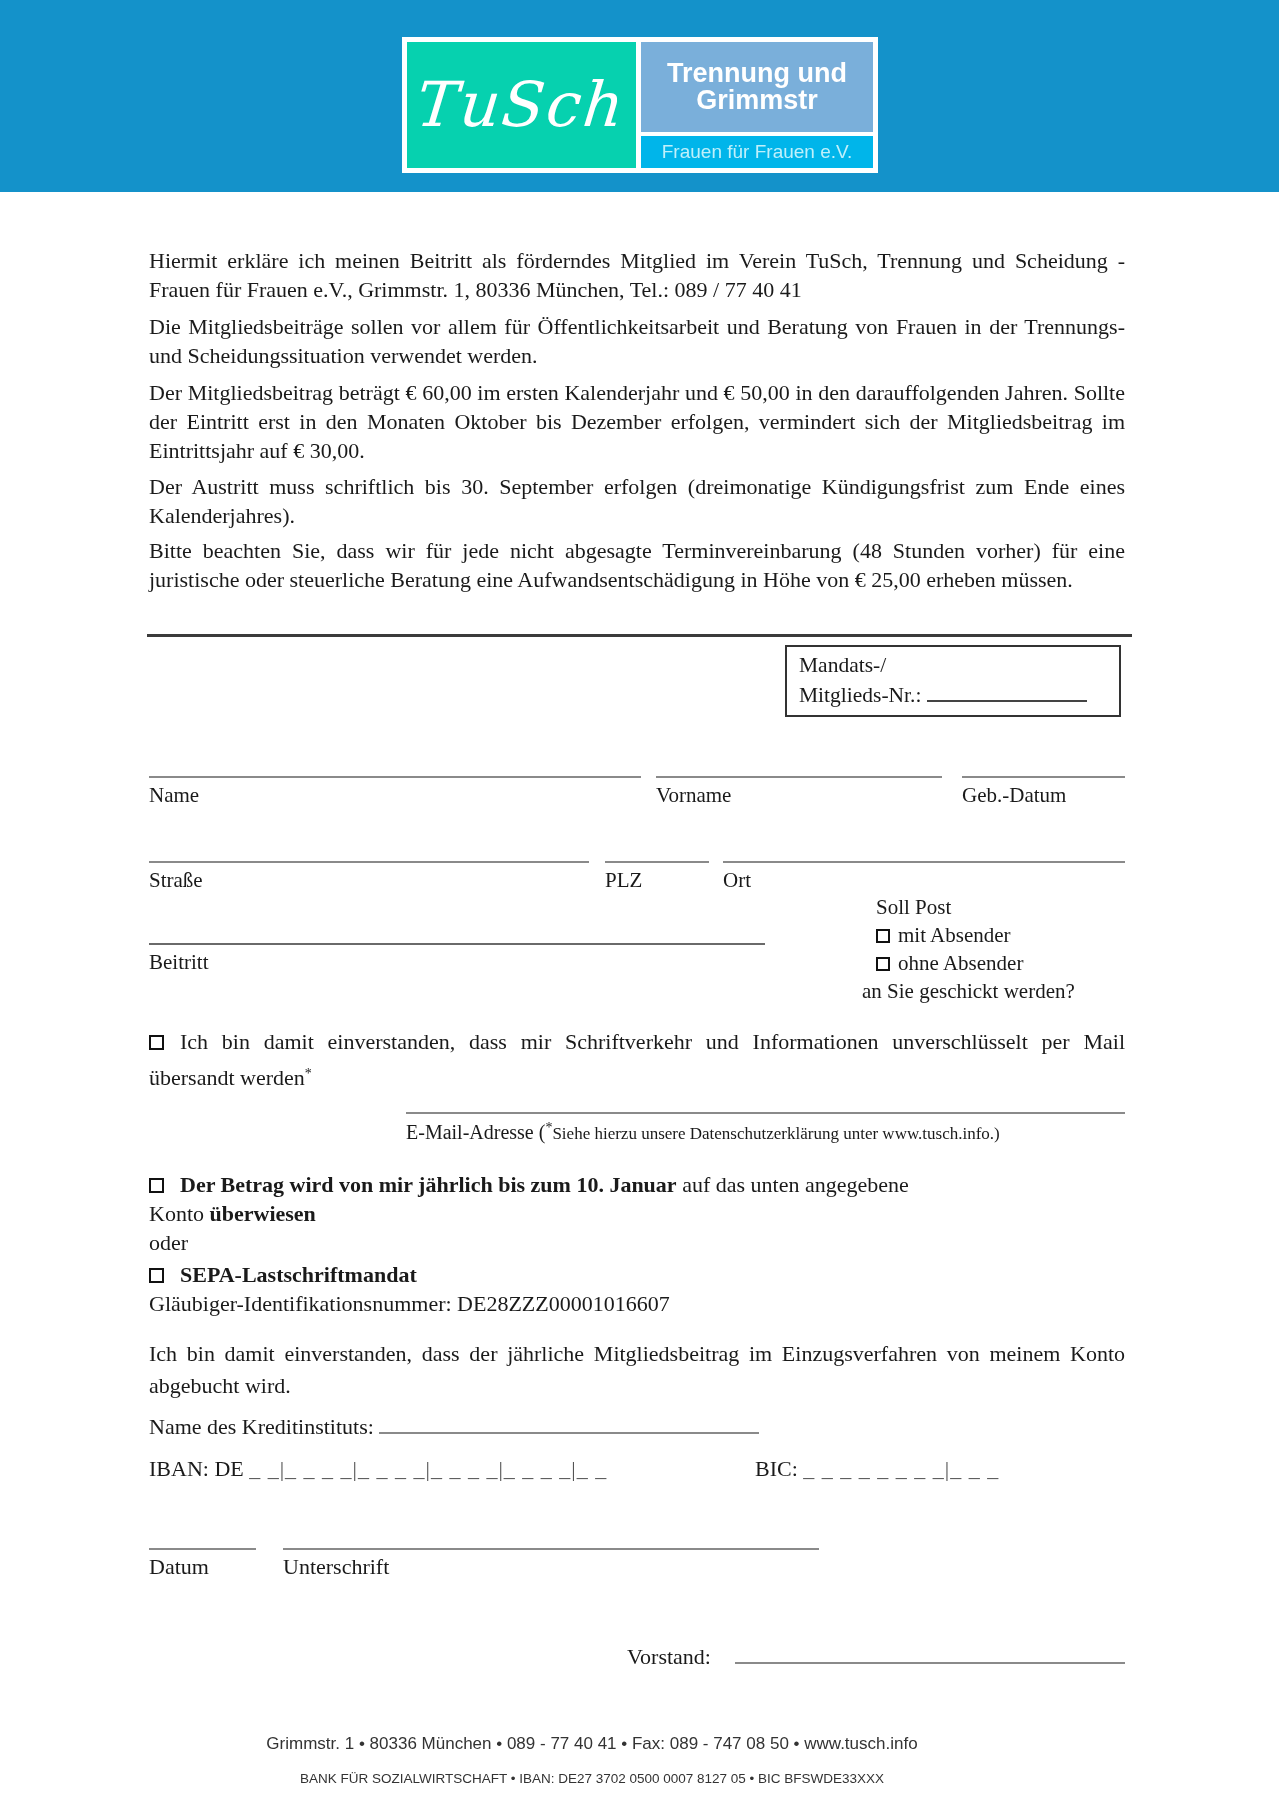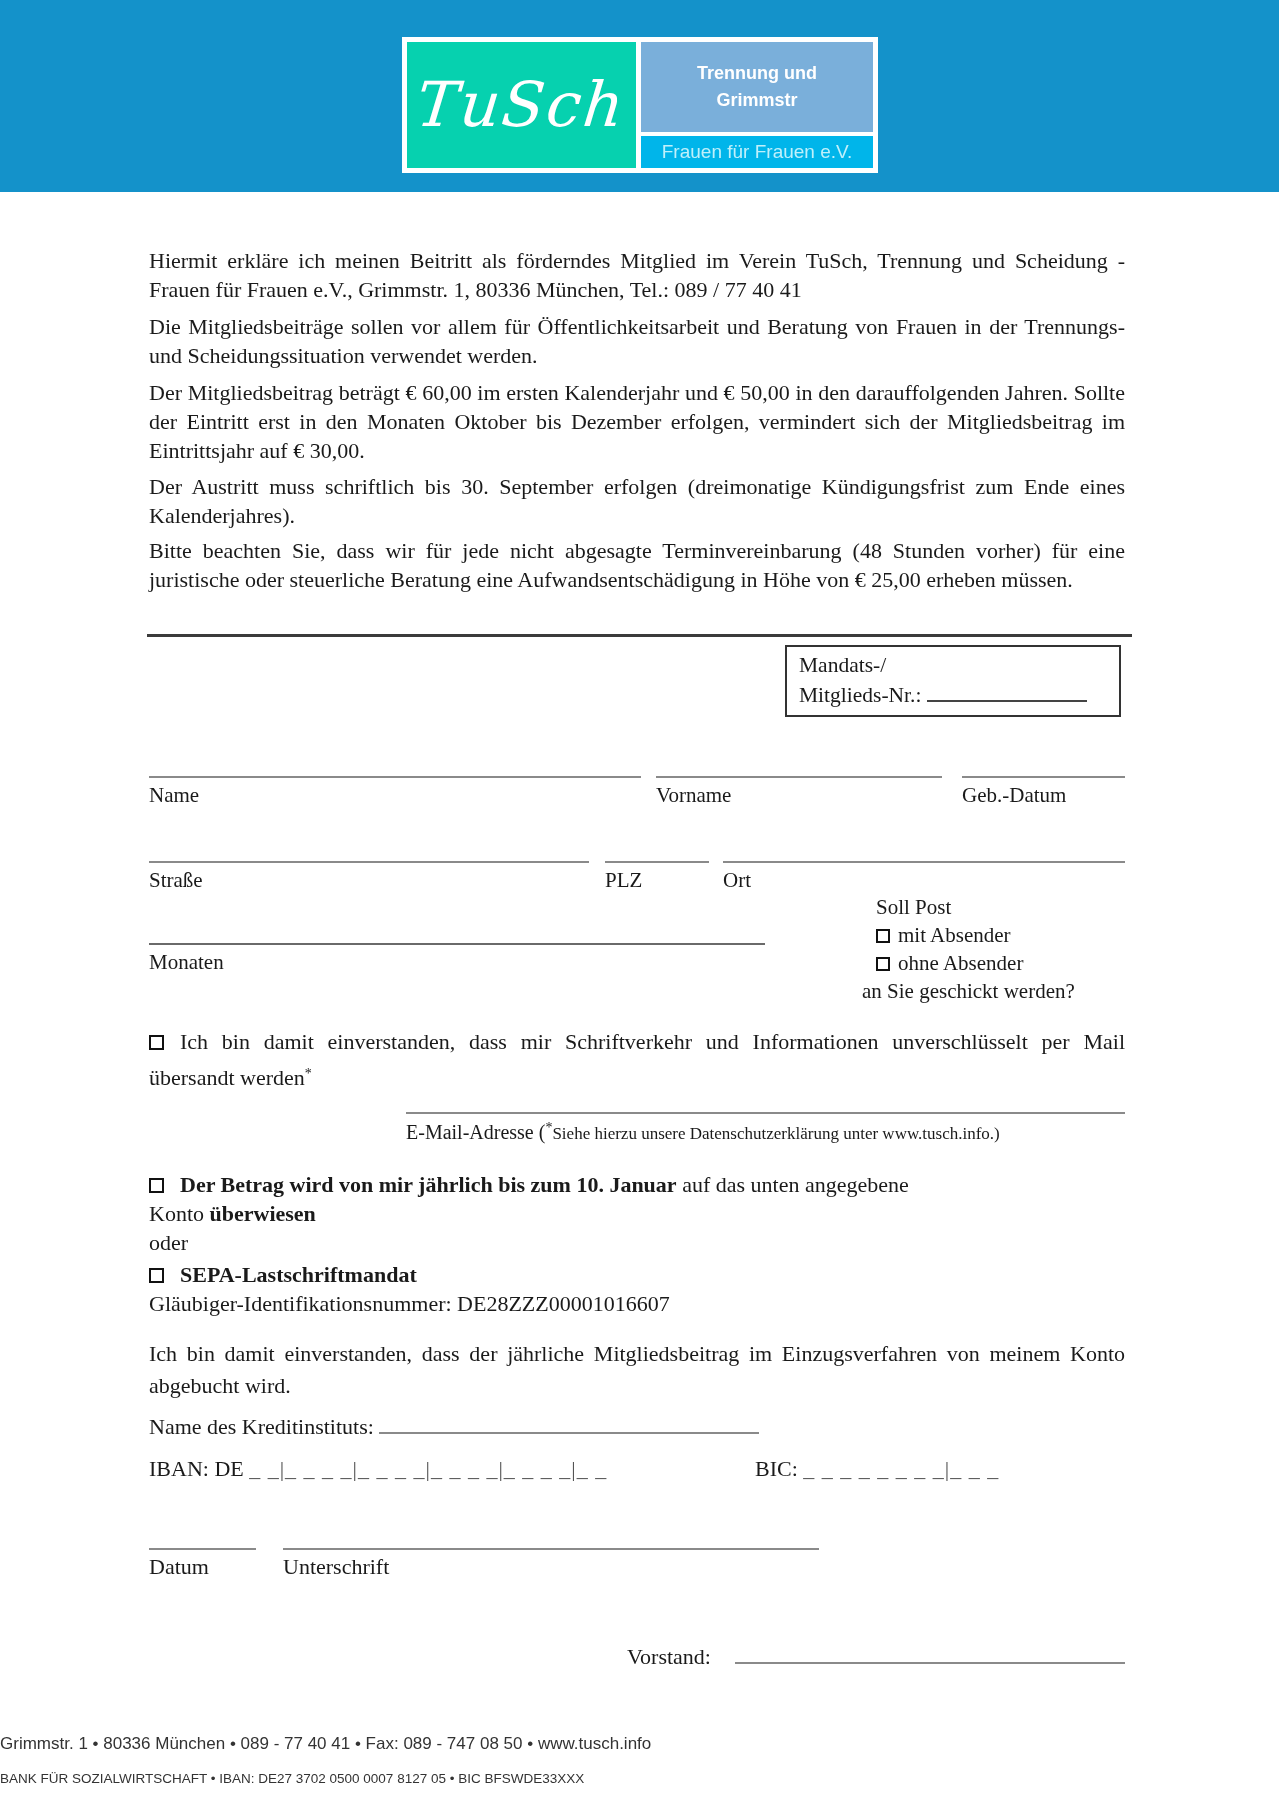--- a/index.html
+++ b/index.html
@@ -9,21 +9,21 @@
 
   
   .band{position:absolute;left:0;top:0;width:1279px;height:192px;background:#1492CA;}
   .logo-box{position:absolute;left:402px;top:37px;width:476px;height:136px;background:#ffffff;
             box-sizing:border-box;padding:5px;display:flex;gap:5px;}
   .logo-teal{width:229px;background:#06D1AF;display:flex;align-items:center;justify-content:center;}
   .logo-script{color:#ffffff;font-family:"DejaVu Serif", serif;font-style:italic;
                font-size:62px;letter-spacing:2px;transform:skewX(-6deg);line-height:1;}
   .logo-right{flex:1;display:flex;flex-direction:column;gap:4px;}
   .logo-blue{flex:1;background:#7AAFDA;display:flex;flex-direction:column;align-items:center;justify-content:center;
-             font-family:"Liberation Sans", sans-serif;font-weight:bold;color:#ffffff;font-size:18px;line-height:27px;}
+             font-family:"Liberation Sans", sans-serif;font-weight:bold;color:#ffffff;font-size:27px;line-height:27px;}
   .logo-cyan{height:32px;background:#00B5EA;display:flex;align-items:center;justify-content:center;
              font-family:"Liberation Sans", sans-serif;color:#BFF0FB;font-size:19px;}
 
   
   .para{position:absolute;left:149px;width:976px;font-size:22px;line-height:29px;
         text-align:justify;color:#1a1a1a;}
   .sep{position:absolute;left:147px;top:634px;width:985px;height:3px;background:#3b3b3b;}
 
   .mandate{position:absolute;left:785px;top:645px;width:336px;height:72px;box-sizing:border-box;
            border:2px solid #333;padding:3px 12px;font-size:21.5px;line-height:30px;}
@@ -45,21 +45,21 @@
   sup.ast{font-size:14px;vertical-align:7px;}
 
   .email-caption{position:absolute;left:406px;top:1120px;font-size:20px;white-space:nowrap;color:#1a1a1a;}
   .email-caption .note{font-size:17px;}
 
   .pay-block{position:absolute;left:149px;width:976px;font-size:22px;line-height:29px;text-align:left;}
   .blank-run{color:#555;letter-spacing:1px;white-space:nowrap;}
 
   .inline-fill{display:inline-block;border-bottom:2px solid #8a8a8a;height:18px;vertical-align:baseline;}
 
-  .footer{position:absolute;left:0;width:1184px;text-align:left;color:#333;
+  .footer{position:absolute;left:0;width:1184px;text-align:center;color:#333;
           font-family:"Liberation Sans", sans-serif;}
 </style>
 </head>
 <body>
 
 <div class="page">
 
   <div class="band">
     <div class="logo-box">
       <div class="logo-teal">
@@ -112,21 +112,21 @@
     <div class="indent">
       <span class="cb-sm"></span><span>mit Absender</span>
     </div>
     <div class="indent">
       <span class="cb-sm"></span><span>ohne Absender</span>
     </div>
     <div>an Sie geschickt werden?</div>
   </div>
 
   <div class="uline" style="left:149px;top:943px;width:616px;border-color:#6a6a6a;"></div>
-  <div class="lab" style="left:149px;top:949px;">Monaten</div>
+  <div class="lab" style="left:149px;top:949px;">Beitritt</div>
 
   <div class="consent" style="top:1026px;">
     <span class="cb"></span><span>Ich bin damit einverstanden, dass mir Schriftverkehr und Informationen unverschlüsselt per Mail übersandt werden</span><sup class="ast">*</sup>
   </div>
 
   <div class="uline" style="left:406px;top:1112px;width:719px;"></div>
   <div class="email-caption">
     <span>E-Mail-Adresse (</span><sup class="ast">*</sup><span class="note">Siehe hierzu unsere Datenschutzerklärung unter www.tusch.info.)</span>
   </div>
 

